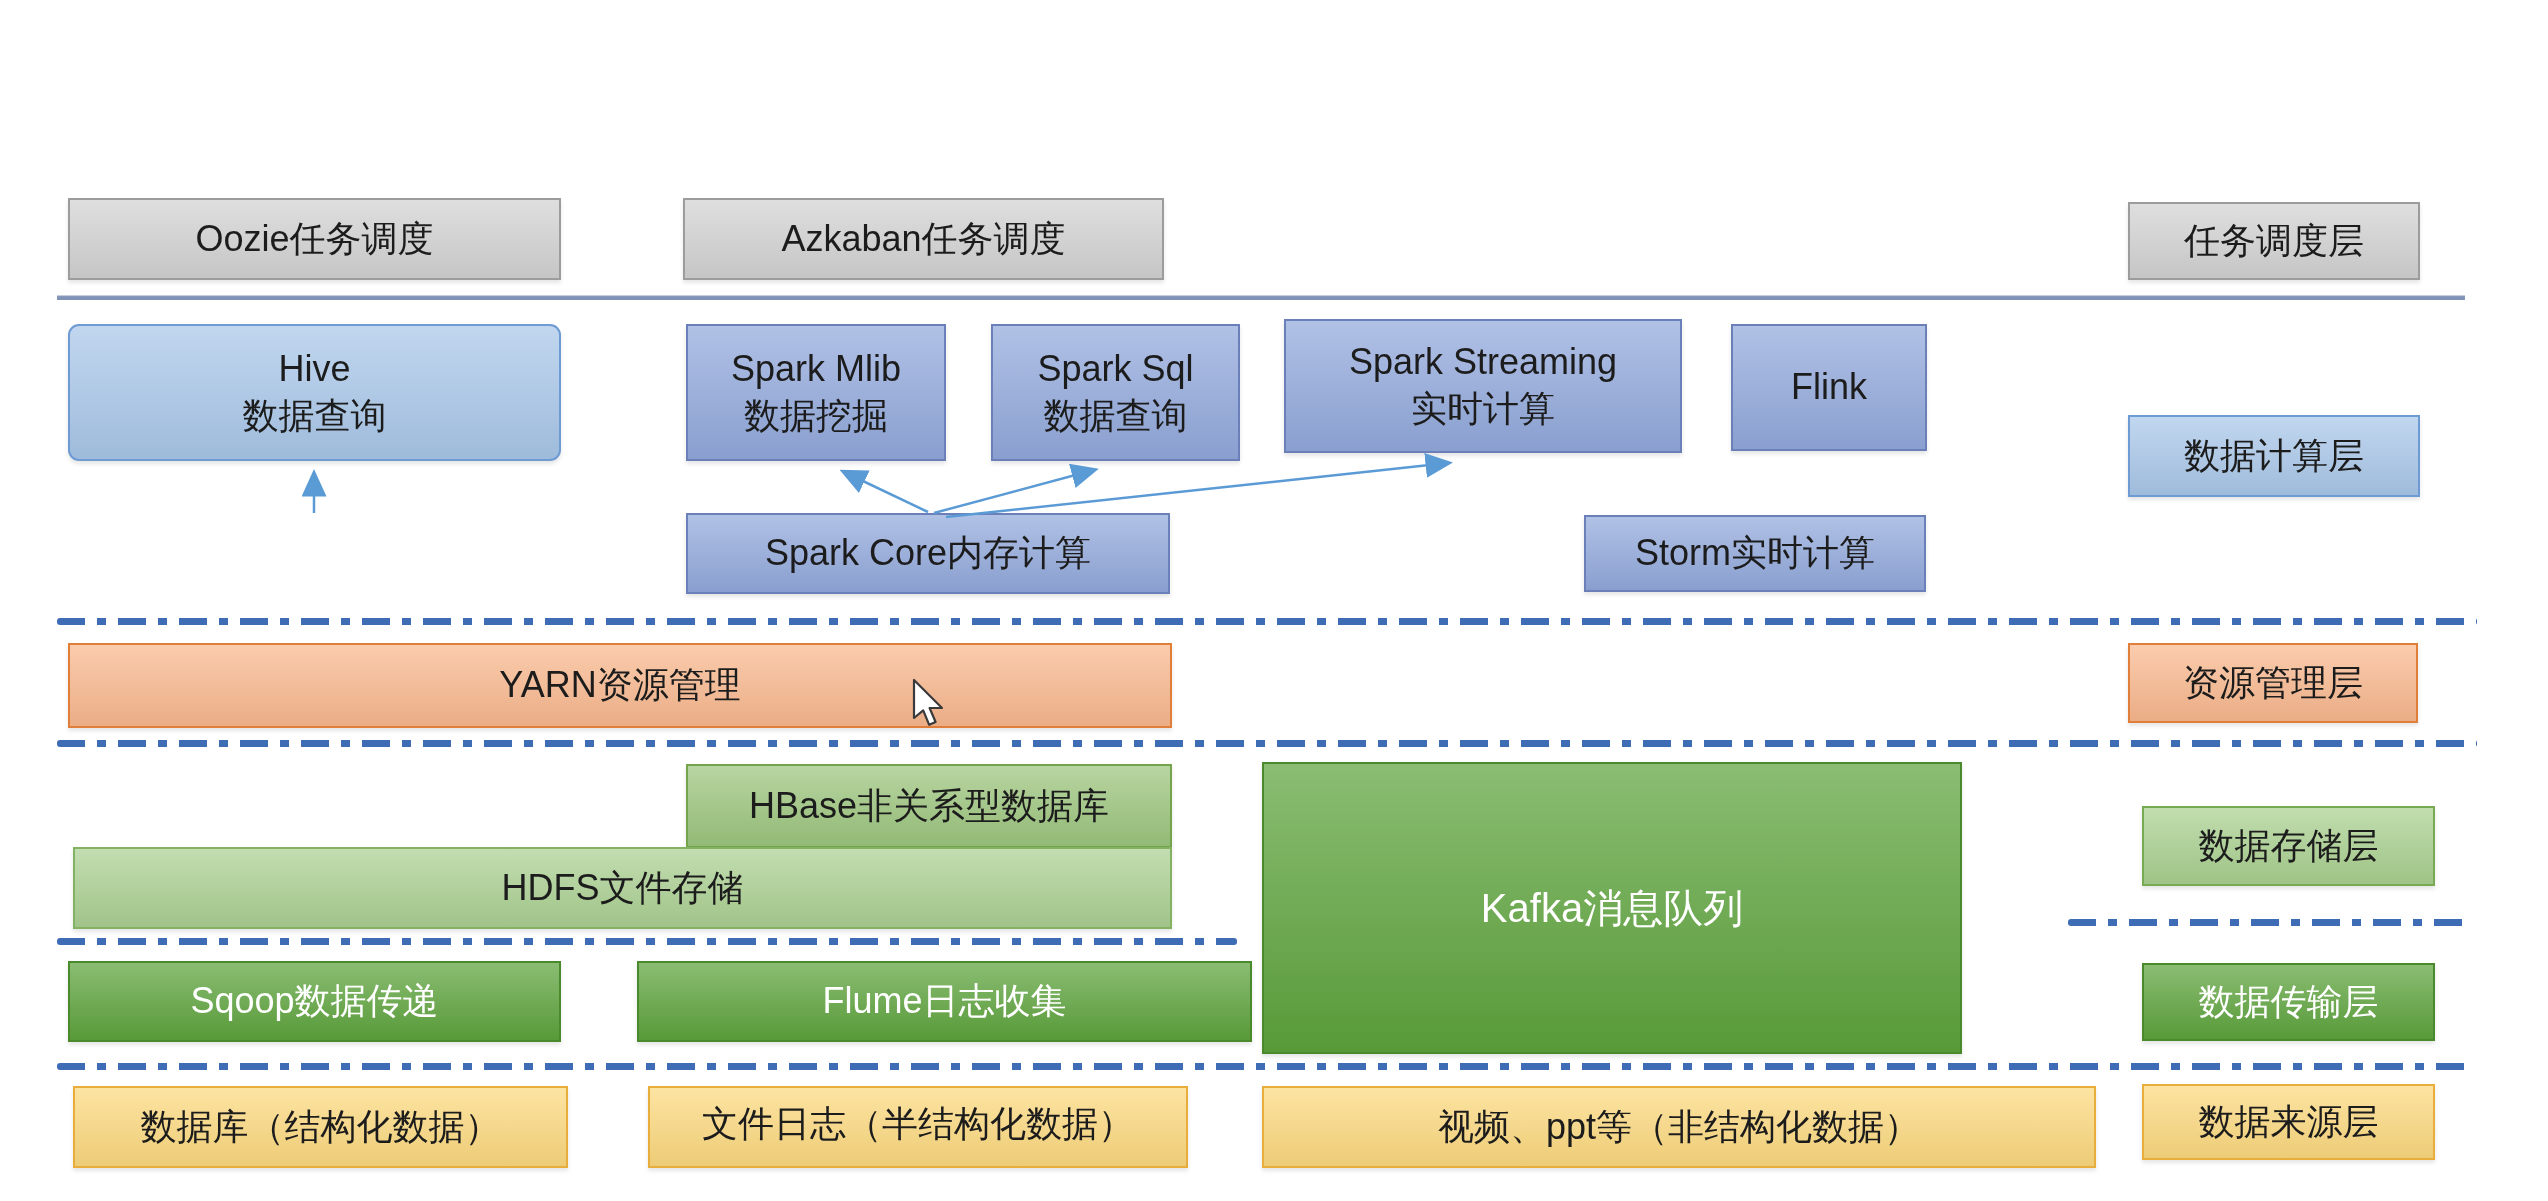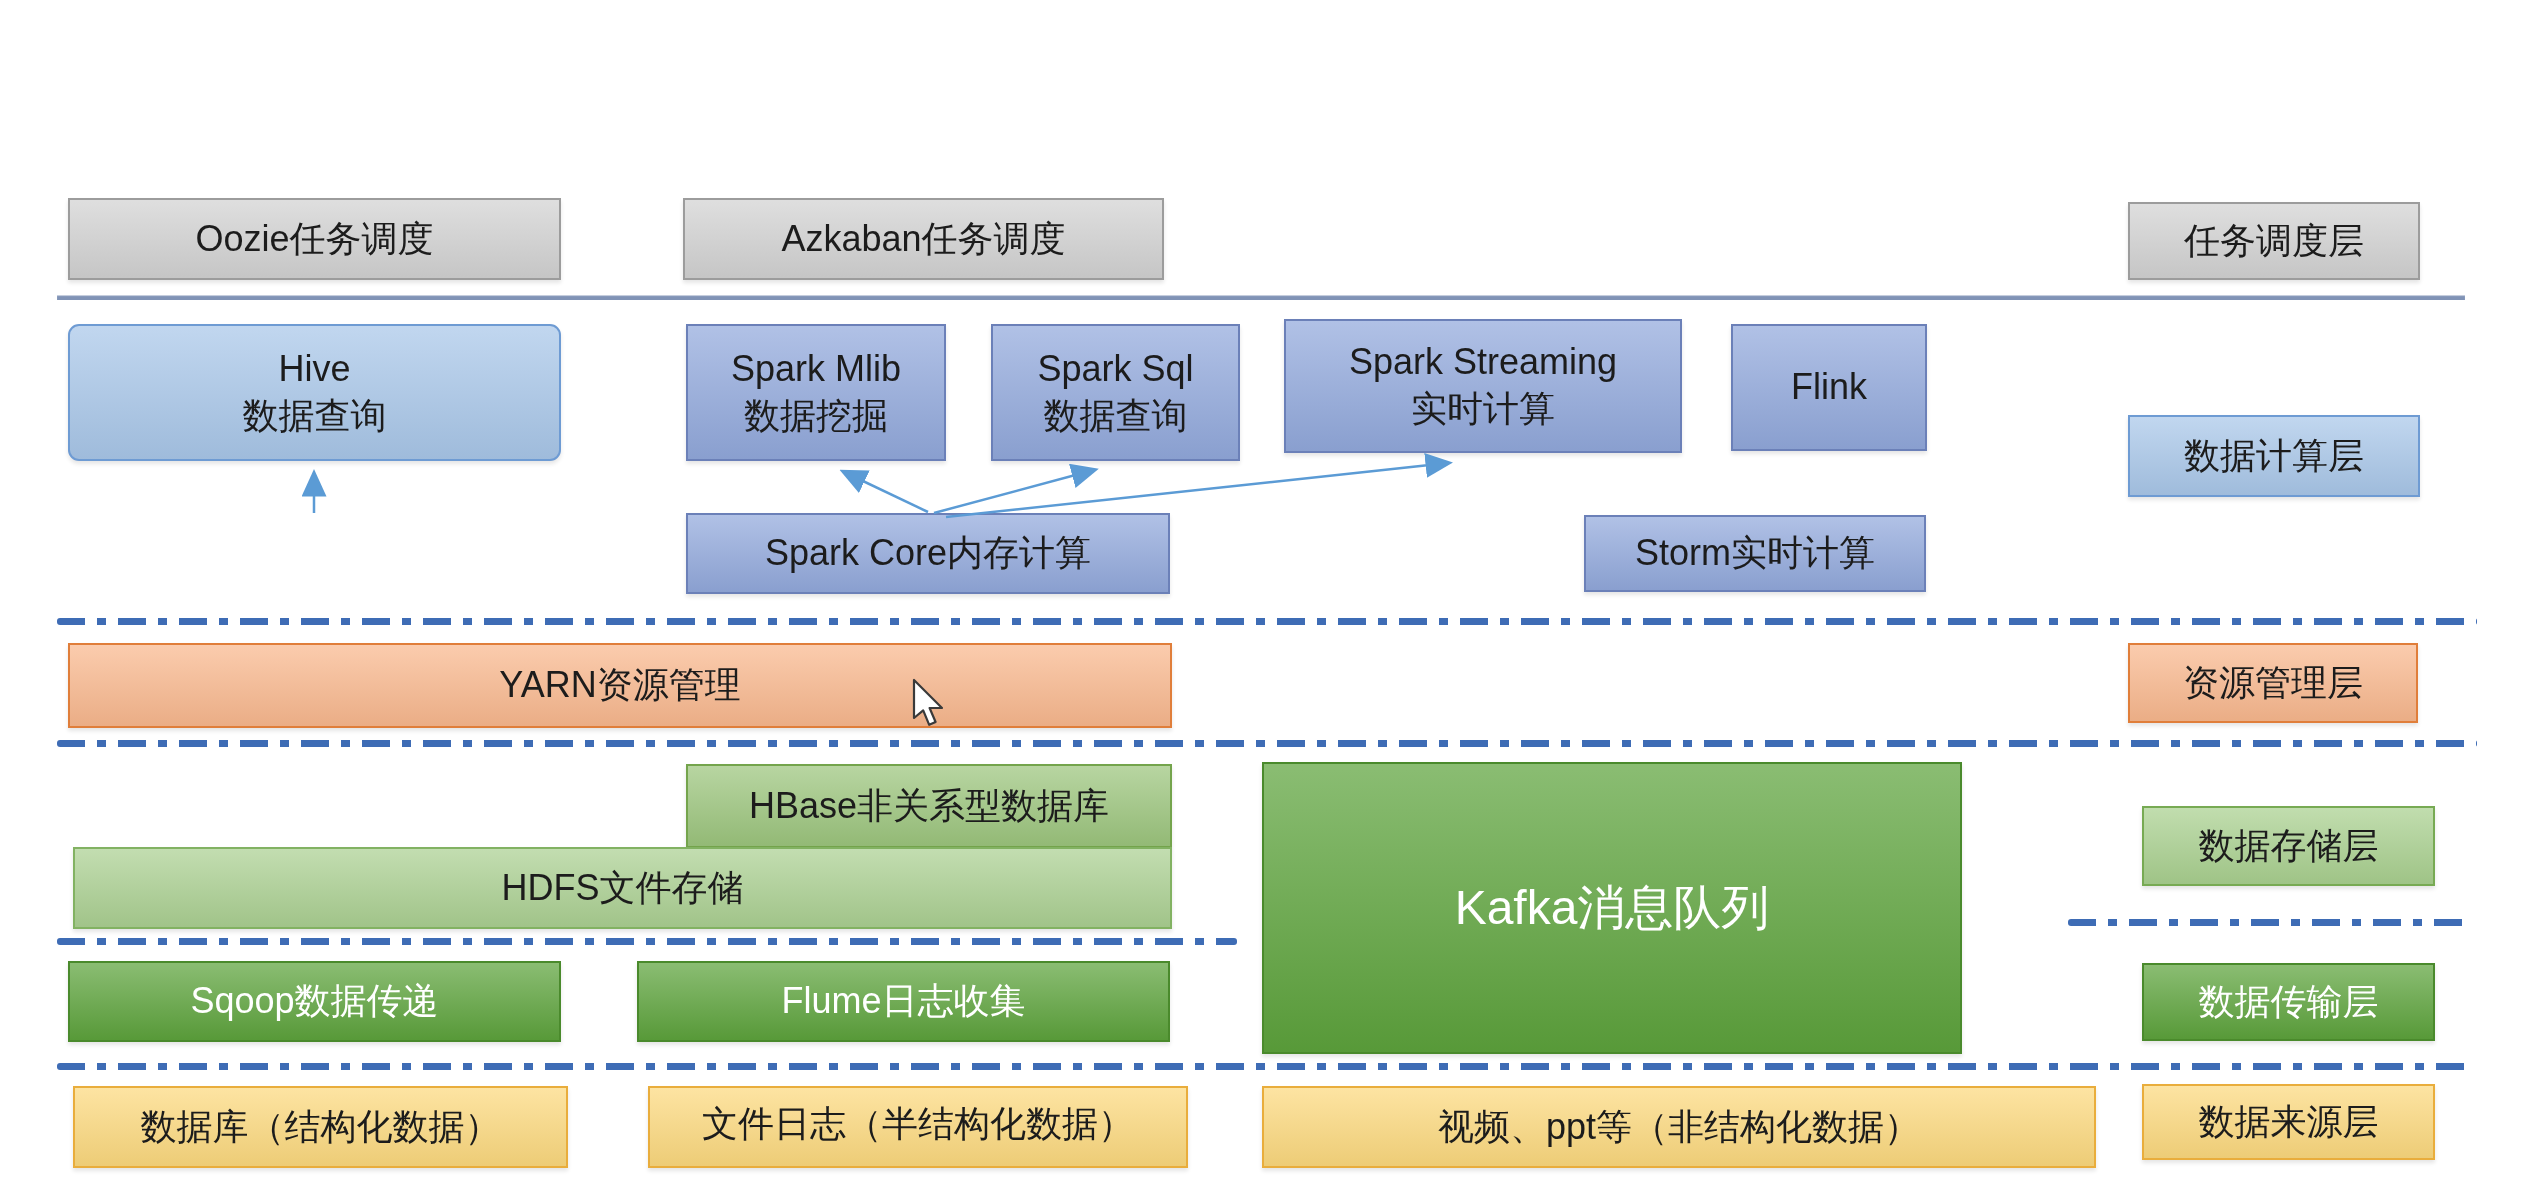--- a/index.html
+++ b/index.html
@@ -94,28 +94,28 @@
 
   <div class="dash-line" style="left:57px;top:618px;width:2420px;"></div>
 
   <div class="box orange" style="left:68px;top:643px;width:1104px;height:85px;">YARN资源管理</div>
   <div class="box orange" style="left:2128px;top:643px;width:290px;height:80px;">资源管理层</div>
 
   <div class="dash-line" style="left:57px;top:740px;width:2420px;"></div>
 
   <div class="box hbase" style="left:686px;top:764px;width:486px;height:84px;">HBase非关系型数据库</div>
   <div class="box hdfs" style="left:73px;top:847px;width:1099px;height:82px;">HDFS文件存储</div>
-  <div class="box dkgreen" style="left:1262px;top:762px;width:700px;height:292px;font-size:48px;">Kafka消息队列</div>
+  <div class="box dkgreen" style="left:1262px;top:762px;width:700px;height:292px;font-size:40px;">Kafka消息队列</div>
   <div class="box ltgreen" style="left:2142px;top:806px;width:293px;height:80px;">数据存储层</div>
 
   <div class="dash-line" style="left:57px;top:938px;width:1180px;"></div>
   <div class="dash-line" style="left:2068px;top:919px;width:400px;"></div>
 
   <div class="box dkgreen" style="left:68px;top:961px;width:493px;height:81px;">Sqoop数据传递</div>
-  <div class="box dkgreen" style="left:637px;top:961px;width:533px;height:81px;">Flume日志收集</div>
+  <div class="box dkgreen" style="left:637px;top:961px;width:615px;height:81px;">Flume日志收集</div>
   <div class="box dkgreen" style="left:2142px;top:963px;width:293px;height:78px;">数据传输层</div>
 
   <div class="dash-line" style="left:57px;top:1063px;width:2413px;"></div>
 
   <div class="box yellow" style="left:73px;top:1086px;width:495px;height:82px;">数据库（结构化数据）</div>
   <div class="box yellow" style="left:648px;top:1086px;width:540px;height:82px;font-family:Liberation Mono, monospace;">文件日志（半结构化数据）</div>
   <div class="box yellow" style="left:1262px;top:1086px;width:834px;height:82px;">视频、ppt等（非结构化数据）</div>
   <div class="box yellow" style="left:2142px;top:1084px;width:293px;height:76px;">数据来源层</div>
 
   <svg class="cursor" width="40" height="52" viewBox="0 0 20 26">

